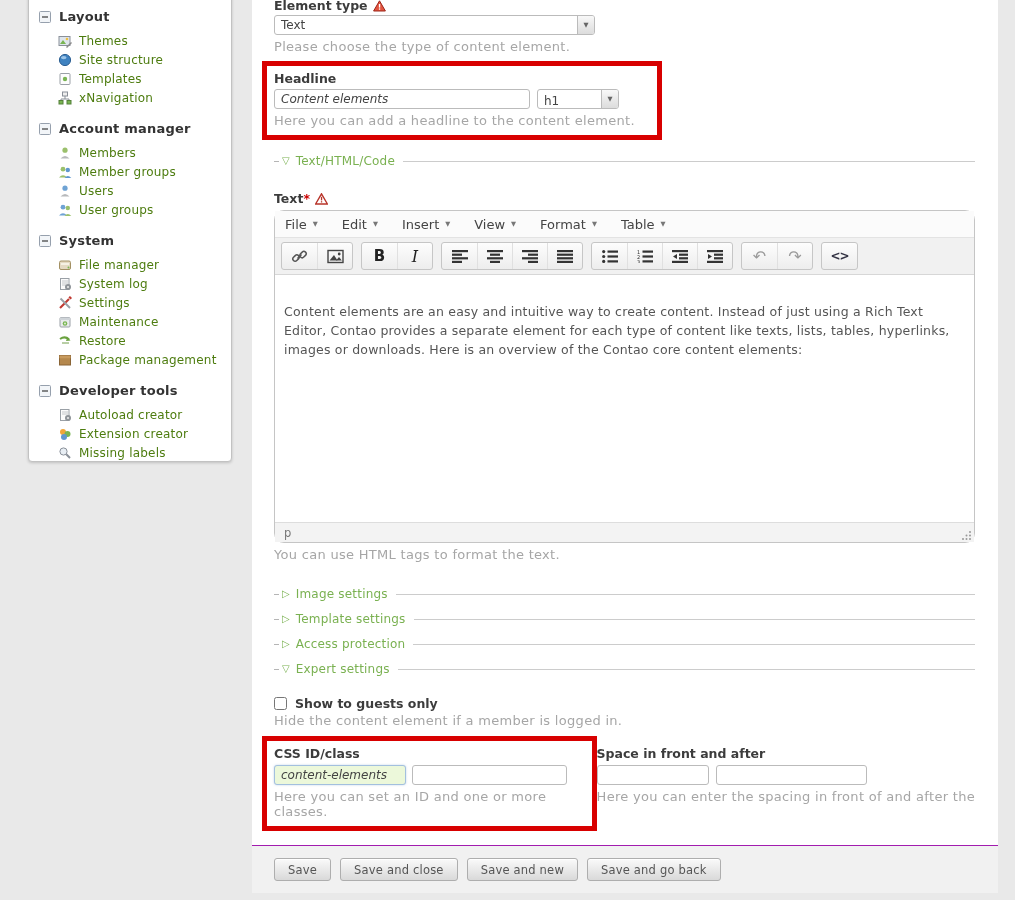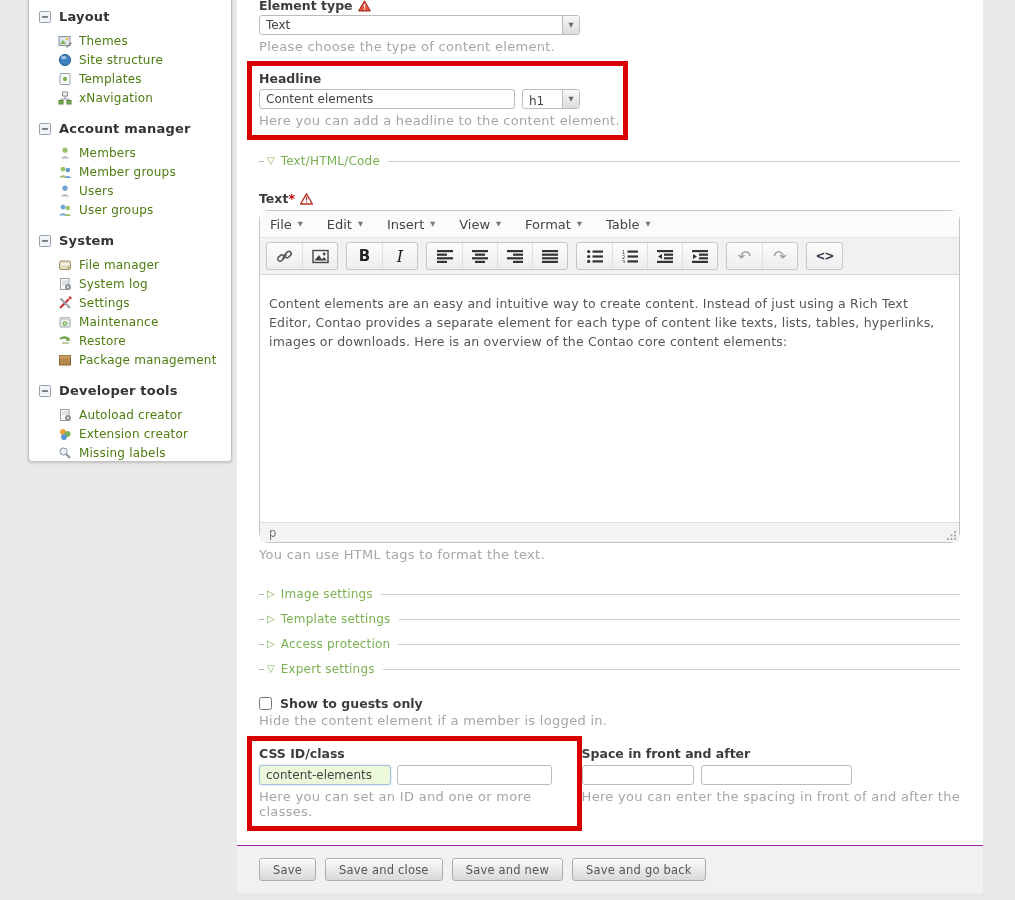--- a/index.html
+++ b/index.html
@@ -12,38 +12,38 @@
              box-shadow:0 1px 3px rgba(0,0,0,.18); padding:4px 0 12px 10px; }
   .sb-partial { position:absolute; left:28px; top:0; width:13px; height:5px;
                 background:#cdd3d9; border-radius:0 0 3px 3px; opacity:.8; }
   .sb-header { display:flex; align-items:center; gap:8px; margin:14px 0 7px 0;
                font-size:13px; font-weight:bold; color:#333; letter-spacing:.2px; }
   .sb-item { display:flex; align-items:center; gap:7px; margin:0 0 0 19px;
              height:19px; font-size:12px; color:#4d7c0f; letter-spacing:.2px; cursor:pointer; }
   .sb-item svg, .sb-header svg { flex:0 0 auto; }
 
   
-  .main { position:absolute; left:237px; top:0; width:746px; height:893px; background:#fff; }
+  .main { position:absolute; left:252px; top:0; width:746px; height:893px; background:#fff; }
   .content { padding:0 23px 0 22px; }
 
   .field-label { font-size:12.5px; font-weight:bold; color:#3c3c3c; display:flex; align-items:center; gap:5px; }
   .mandatory { color:#c00; font-weight:bold; }
   .help { font-size:13px; color:#a6a6a6; letter-spacing:.3px; margin-top:4px; }
 
   .text-input { height:20px; border:1px solid #bbb; border-radius:3px; background:#fff;
-                font-family:inherit; font-size:12px; color:#444; padding:2px 6px; }
+                font-family:inherit; font-size:12px; color:#444; padding:2px 6px;font-style:italic; }
   .select { height:20px; border:1px solid #bbb; border-radius:3px; background:#fff;
             display:flex; align-items:center; overflow:hidden; cursor:pointer; }
   .select .sel-val { flex:1; font-size:12px; color:#444; padding:0 6px; }
   .sel-btn { width:17px; align-self:stretch; border-left:1px solid #bbb;
              background:linear-gradient(#f8f8f8,#dcdcdc); display:flex; align-items:center; justify-content:center;
              color:#666; font-size:6.5px; }
 
   .redbox { display:inline-block; border:5px solid #d80000; margin-left:-12px;
-            padding:5px 3px 7px 7px; }
+            padding:5px 22px 7px 7px; }
 
   .legend-row { display:flex; align-items:center; height:16px; }
   .legend-tick { width:5px; border-top:1px solid #b5b5b5; margin-right:3px; }
   .legend-tri { color:#7ab151; font-size:10px; margin-right:6px; line-height:1; }
   .legend-label { color:#7ab151; font-size:12px; letter-spacing:.2px; cursor:pointer; white-space:nowrap; }
   .legend-line { flex:1; border-top:1px solid #ccc; margin-left:8px; }
 
   
   .editor { width:701px; border:1px solid #c5c5c5; border-radius:10px; margin-top:4px; }
   .menubar { height:27px; display:flex; align-items:center; padding:0 10px;
@@ -55,21 +55,21 @@
              border-bottom:1px solid #d7d7d7; }
   .tb-group { display:flex; border:1px solid #c6c6c6; border-radius:3px;
               background:linear-gradient(#fdfdfd,#ededed); margin-right:8px; height:28px; }
   .tb-btn { width:35px; display:flex; align-items:center; justify-content:center;
             color:#333; cursor:pointer; }
   .tb-btn + .tb-btn { border-left:1px solid #e0e0e0; }
   .tb-bold { font-size:15px; font-weight:900; color:#222; }
   .tb-italic { font-family:"DejaVu Serif","Liberation Serif",serif; font-style:italic; font-size:16px; color:#222; }
   .tb-undo { font-size:16px; color:#9a9a9a; }
   .tb-code { font-size:12px; font-weight:bold; color:#334; letter-spacing:-1px; }
-  .edit-area { height:247px; background:#fff; padding:20px 9px; font-size:12.5px;
+  .edit-area { height:247px; background:#fff; padding:28px 9px; font-size:12.5px;
                color:#555; line-height:1.5; letter-spacing:.2px; cursor:text; }
   .statusbar { height:20px; background:#f3f3f3; border-top:1px solid #ddd;
                display:flex; align-items:center; padding:0 9px; font-size:11.5px; color:#777; position:relative; }
   .grip { position:absolute; right:2px; bottom:2px; cursor:se-resize; }
 
   
   .chk-row { display:flex; align-items:center; gap:8px; }
   .chk-row input { width:13px; height:13px; }
   .two-col { display:flex; align-items:flex-start; }
   .col-left { width:401px; }
@@ -279,21 +279,21 @@
       <span class="sel-val">Text</span>
       <span class="sel-btn">▼</span>
     </div>
     <div class="help">Please choose the type of content element.</div>
 
     
     <div class="redbox" style="margin-top:7px;">
       <div class="field-label">Headline</div>
       <div style="display:flex; gap:7px; margin-top:3px;">
         <input class="text-input" style="width: 256px;" type="text" value="Content elements">
-        <div class="select" style="width:58px;align-items:flex-end;">
+        <div class="select" style="width:82px;align-items:flex-end;">
           <span class="sel-val">h1</span>
           <span class="sel-btn">▼</span>
         </div>
       </div>
       <div class="help">Here you can add a headline to the content element.</div>
     </div>
 
     
     <div class="legend-row" style="margin-top:13px;">
       <span class="legend-tick"></span>

